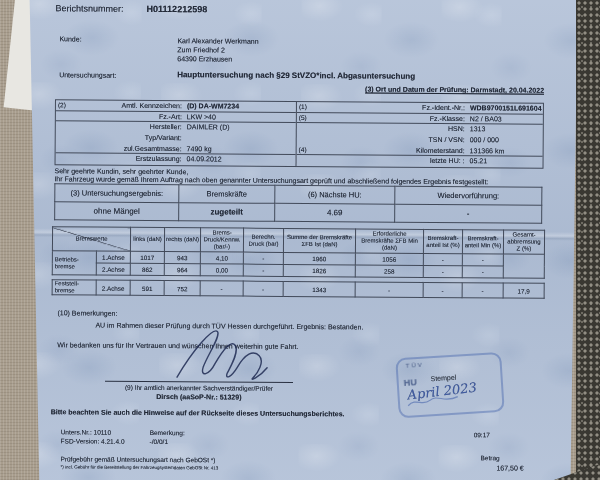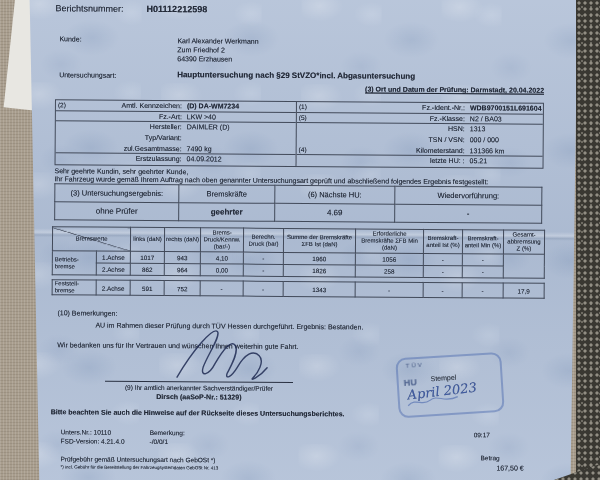--- a/index.html
+++ b/index.html
@@ -264,22 +264,22 @@
           <col style="width:147px">
         </colgroup>
       <tbody>
           <tr>
         <th>(3) Untersuchungsergebnis:</th>
         <th>Bremskräfte</th>
         <th>(6) Nächste HU:</th>
         <th>Wiedervorführung:</th>
       </tr>
       <tr>
-        <td>ohne Prüfer</td>
-        <td class="b">geehrter</td>
+        <td>ohne Mängel</td>
+        <td class="b">zugeteilt</td>
         <td>4.69</td>
         <td>-</td>
       </tr>
     </tbody>
       </table>
 
     <table id="btable1" class="btable">
       <colgroup>
         <col style="width:44px">
           <col style="width:34px">

